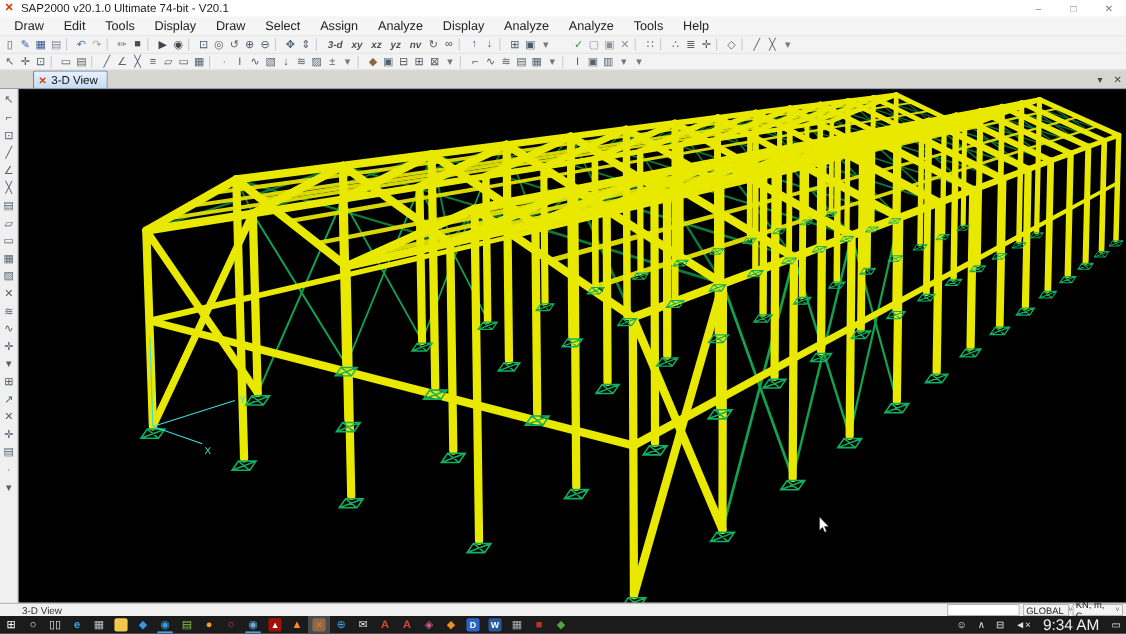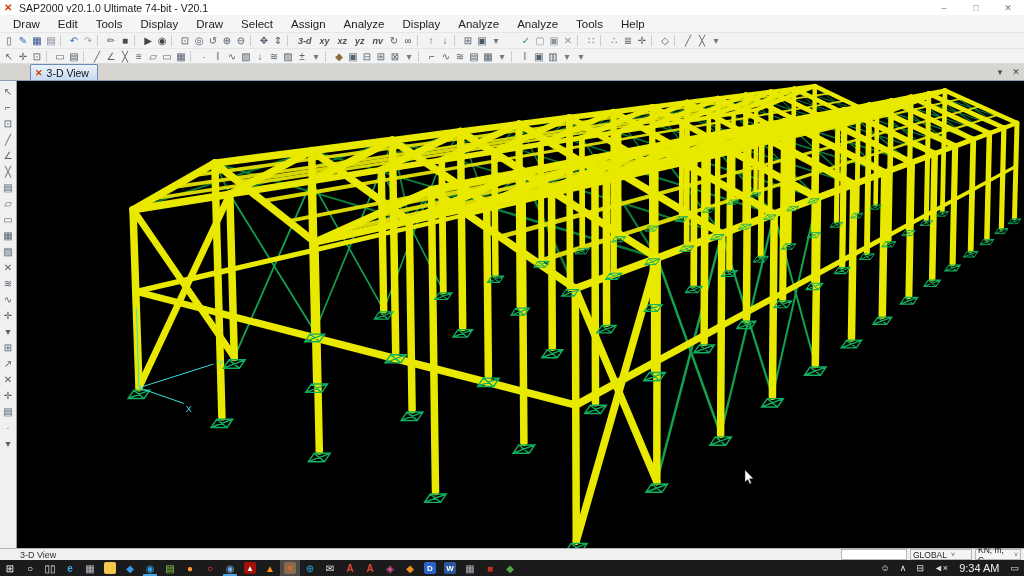--- a/index.html
+++ b/index.html
@@ -57,21 +57,21 @@
   
   #taskbar{position:absolute;left:0;top:560px;width:1024px;height:16px;background:#1b1b1b;
            display:flex;align-items:center;}
   .tk{width:20px;height:16px;flex:none;display:flex;align-items:center;justify-content:center;
       font-size:10px;color:#e8e8e8;position:relative;}
   .tk .bg{width:12px;height:12px;border-radius:2px;display:flex;align-items:center;justify-content:center;font-size:8px;}
   .tk.active{background:#4a4a4a;}
   .tk.open::after{content:"";position:absolute;left:3px;right:3px;bottom:0;height:2px;background:#4aa3e0;}
   #tray{margin-left:auto;display:flex;align-items:center;height:16px;}
   #tray .tri{padding:0 5px;color:#e0e0e0;font-size:9px;display:flex;align-items:center;}
-  #clock{color:#f0f0f0;font-size:11px;padding:0 6px;}
+  #clock{color:#f0f0f0;font-size:14px;padding:0 6px;}
 </style>
 </head>
 <body>
 
 <div id="app">
 
   <div id="titlebar">
     <span class="applogo">✕</span>
     <span>SAP2000 v20.1.0 Ultimate 74-bit - V20.1</span>
     <span class="tctrl" id="winctrl">
@@ -812,21 +812,21 @@
         <text x="200.48933886104612" y="285.0473332736607" fill="#38dede" font-size="9" font-family="Liberation Sans, sans-serif">Y</text>
         <text x="168.82139219547958" y="331.45980822283195" fill="#38dede" font-size="9" font-family="Liberation Sans, sans-serif">X</text>
         <path d="M728 389 l0 12 l2.8 -2.6 l1.9 4.4 l1.7 -0.8 l-1.9 -4.3 l3.9 0 Z" fill="#ffffff" stroke="#333" stroke-width="0.5"></path>
       </svg>
   </div>
 
   <div id="statusbar">
     <span class="sleft">3-D View</span>
     <span class="sright">
       <span class="sbox"></span>
-      <span class="sselect" style="width:62px">
+      <span class="sselect" style="width:42px">
         <span>GLOBAL</span>
         <span class="dd">˅</span>
       </span>
       <span class="sselect" style="width:46px">
         <span>KN, m, C</span>
         <span class="dd">˅</span>
       </span>
     </span>
   </div>
 

